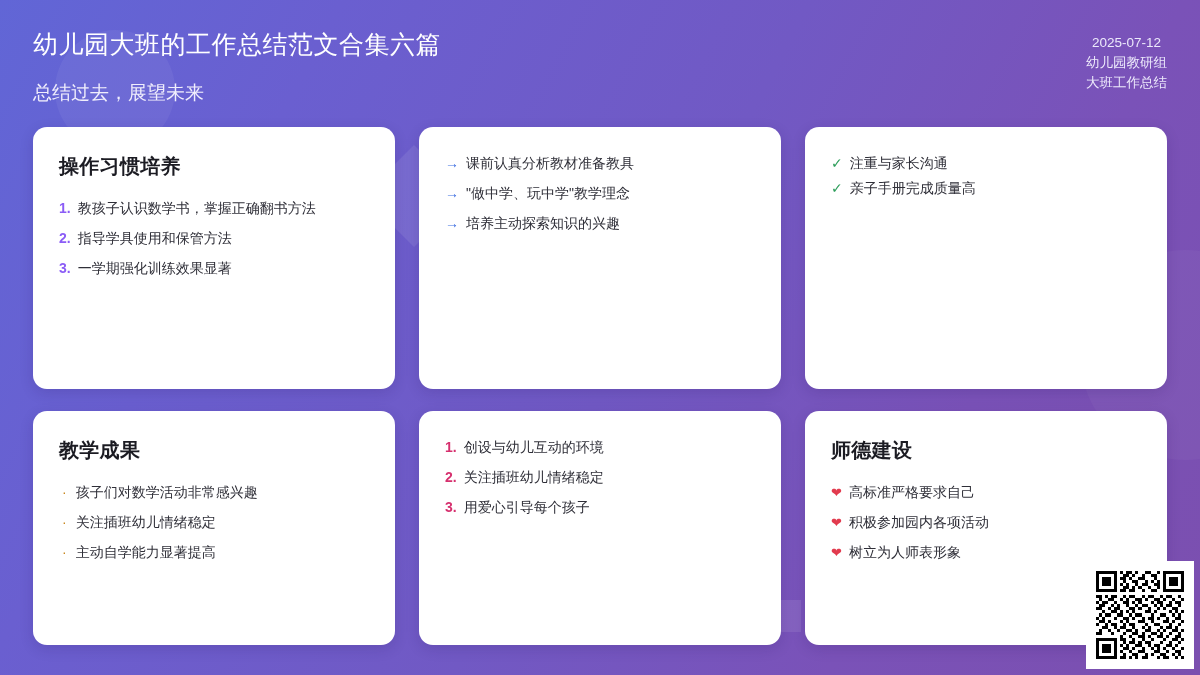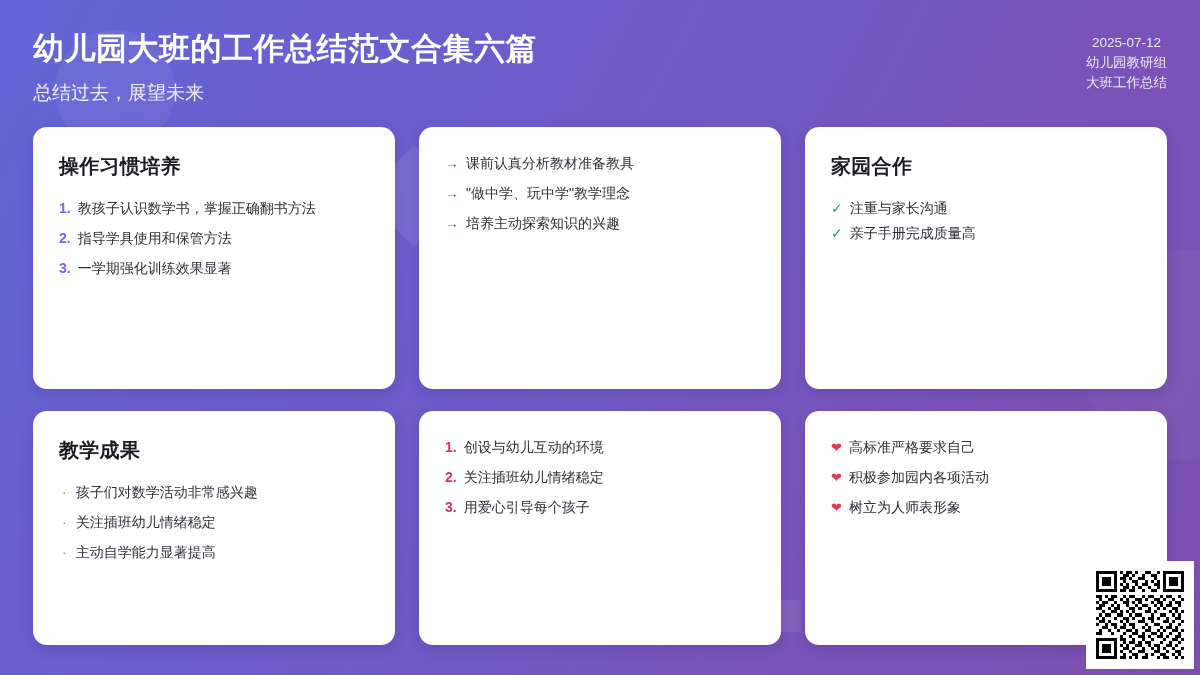--- a/index.html
+++ b/index.html
@@ -32,21 +32,21 @@
     left:1080px; top:250px; width:210px; height:210px; border-radius:50%;
     background:rgba(255,255,255,0.035);
   }
 
   
   .header {
     position:absolute; left:0; top:0; width:1200px; height:118px;
   }
   .header-title {
     position:absolute; left:33px; top:28px;
-    font-size:31px; font-weight:bold; color:#ffffff;
+    font-size:25px; font-weight:normal; color:#ffffff;
     letter-spacing:0.5px; white-space:nowrap;
   }
   .header-subtitle {
     position:absolute; left:33px; top:80px;
     font-size:19px; color:#f0eefc; white-space:nowrap;
   }
   .header-meta {
     position:absolute; right:33px; top:33px;
     text-align:right; color:#ece9fb; font-size:13.5px; line-height:20px;
   }
@@ -153,21 +153,20 @@
             <span class="marker arrow">→</span>
             <span class="li-text">"做中学、玩中学"教学理念</span>
           </li>
           <li>
             <span class="marker arrow">→</span>
             <span class="li-text">培养主动探索知识的兴趣</span>
           </li>
         </ul>
       </div>
       <div class="card">
-        <div class="card-title">家园合作</div>
         <ul class="card-list tight">
           <li>
             <span class="marker check">✓</span>
             <span class="li-text">注重与家长沟通</span>
           </li>
           <li>
             <span class="marker check">✓</span>
             <span class="li-text">亲子手册完成质量高</span>
           </li>
         </ul>
@@ -199,20 +198,21 @@
             <span class="marker num-pink">2.</span>
             <span class="li-text">关注插班幼儿情绪稳定</span>
           </li>
           <li>
             <span class="marker num-pink">3.</span>
             <span class="li-text">用爱心引导每个孩子</span>
           </li>
         </ul>
       </div>
       <div class="card">
+        <div class="card-title">师德建设</div>
         <ul class="card-list">
           <li>
             <span class="marker heart">❤</span>
             <span class="li-text">高标准严格要求自己</span>
           </li>
           <li>
             <span class="marker heart">❤</span>
             <span class="li-text">积极参加园内各项活动</span>
           </li>
           <li>

